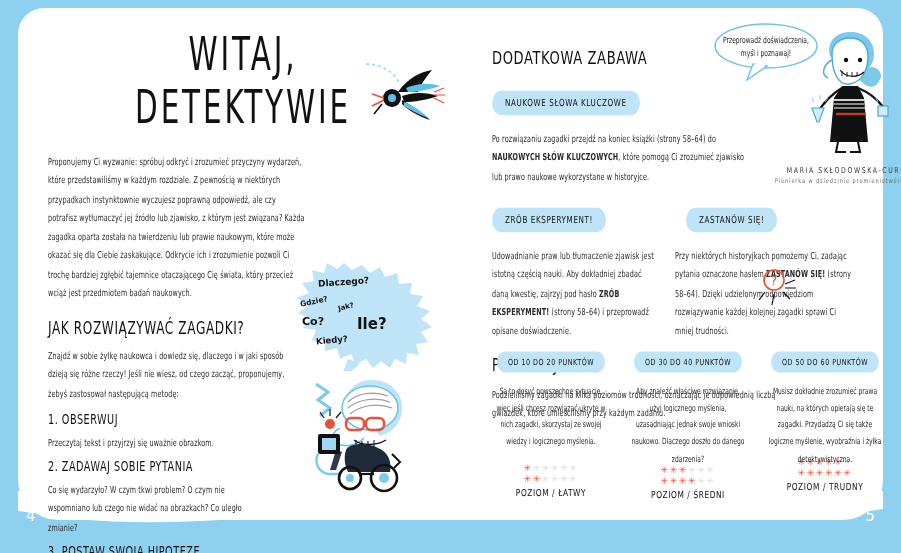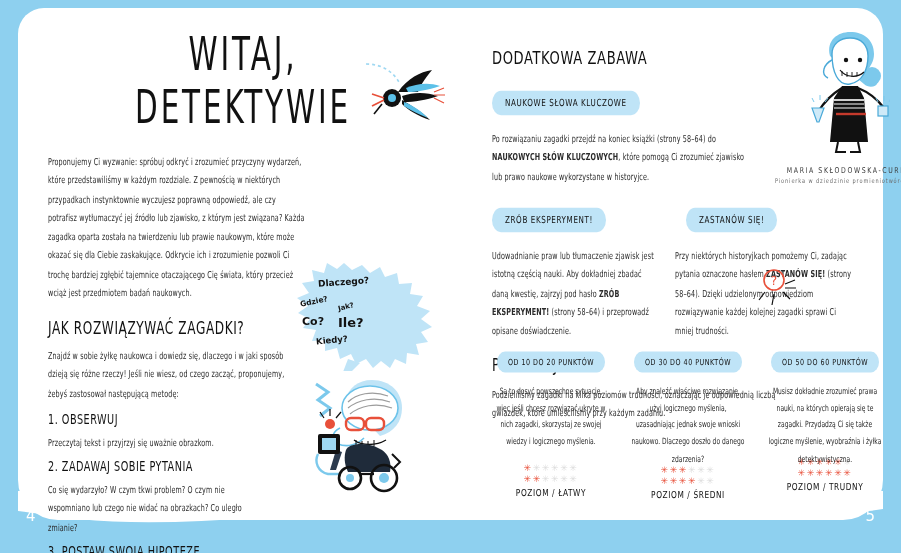--- a/index.html
+++ b/index.html
@@ -213,21 +213,21 @@
                L150,64 L139,69 L146,79 L134,81 L137,92 L125,90 L124,101 L113,96 L108,105 L99,98 L91,105
                L84,96 L74,101 L69,91 L58,96 L55,85 L43,88 L43,77 L30,78 L34,67 L21,65 L28,56 L16,50
                L26,43 L15,35 L27,30 L20,20 L32,18 L30,7 L42,10 L45,0 L55,6 L62,0 L70,7 Z" fill="#bfe4f7"></path>
       <path d="M66,96 L56,122 L78,100 Z" fill="#bfe4f7"></path>
     </svg>
     <div class="burst-txt">
       <span style="left:36px;top:14px;font-size:9px;transform:rotate(-4deg);">Dlaczego?</span>
       <span style="left:18px;top:34px;font-size:7.5px;transform:rotate(-12deg);">Gdzie?</span>
       <span style="left:56px;top:40px;font-size:7px;transform:rotate(-14deg);">Jak?</span>
       <span style="left:20px;top:52px;font-size:11px;">Co?</span>
-      <span style="left:56px;top:52px;font-size:13px;">Ile?</span>
+      <span style="left:75px;top:52px;font-size:15px;">Ile?</span>
       <span style="left:34px;top:72px;font-size:8.5px;transform:rotate(-5deg);">Kiedy?</span>
     </div>
   </div>
 
   <div class="art" style="left:296px;top:378px;">
     <svg width="136" height="118" viewBox="0 0 136 118" aria-hidden="true">
       <path d="M50,22 C52,10 62,2 76,2 C94,2 106,14 106,30 C106,44 98,54 84,58" fill="#bfe4f7"></path>
       <path d="M20,6 L32,14 L22,22 L34,30 L24,38" stroke="#7cc9ec" stroke-width="3" fill="none"></path>
       <ellipse cx="74" cy="30" rx="28" ry="22" fill="#ffffff" stroke="#6cc3ea" stroke-width="1.6"></ellipse>
       <path d="M52,24 C60,16 76,12 92,18" stroke="#9c9c9c" stroke-width="1.2" fill="none"></path>
@@ -277,20 +277,28 @@
       <div class="body-txt" style="width:165px"><span>Udowadnianie praw lub tłumaczenie zjawisk jest istotną częścią nauki. Aby dokładniej zbadać daną kwestię, zajrzyj pod hasło </span><b>ZRÓB EKSPERYMENT!</b><span> (strony 58–64) i przeprowadź opisane doświadczenie.</span></div>
       <div class="body-txt" style="width:178px"><span>Przy niektórych historyjkach pomożemy Ci, zadając pytania oznaczone hasłem </span><b>ZASTANÓW SIĘ!</b><span> (strony 58–64). Dzięki udzielonym odpowiedziom rozwiązywanie każdej kolejnej zagadki sprawi Ci mniej trudności.</span></div>
     </div>
 
     <div style="height:50px"></div>
     <div class="h2" style="font-size:13px">PUNKTACJA</div>
     <div style="height:11px"></div>
     <div class="body-txt" style="width:300px">Podzieliliśmy zagadki na kilka poziomów trudności, oznaczając je odpowiednią liczbą gwiazdek, które umieściliśmy przy każdym zadaniu.</div>
   </div>
 
+  <div class="bubble-curie">
+    <svg width="106" height="60" viewBox="0 0 106 60" aria-hidden="true">
+      <ellipse cx="53" cy="24" rx="51" ry="22" fill="#ffffff" stroke="#6cc3ea" stroke-width="1.4"></ellipse>
+      <path d="M40,42 L34,58 L54,44 Z" fill="#ffffff" stroke="#6cc3ea" stroke-width="1.4"></path>
+      <path d="M41,43 L52,43" stroke="#ffffff" stroke-width="2.4"></path>
+    </svg>
+    <div class="txt" style="height:48px">Przeprowadź doświadczenia, myśl i poznawaj!</div>
+  </div>
 
   <div class="art" style="left:806px;top:30px;">
     <svg width="84" height="126" viewBox="0 0 84 126" aria-hidden="true">
       <path d="M24,26 C20,10 32,2 44,2 C58,2 68,10 68,24 C68,32 64,36 62,40 C70,38 76,44 72,52 C70,58 62,58 58,54" fill="#7cc9ec"></path>
       <circle cx="66" cy="46" r="9" fill="#7cc9ec"></circle>
       <path d="M26,24 C26,14 34,8 44,8 C56,8 62,16 62,26 C62,40 56,52 44,54 C32,56 26,42 26,24 Z" fill="#ffffff" stroke="#4aa9d8" stroke-width="1.4"></path>
       <path d="M26,30 C18,34 14,44 22,48" fill="#ffffff" stroke="#4aa9d8" stroke-width="1.4"></path>
       <circle cx="40" cy="30" r="2.2" fill="#111"></circle>
       <circle cx="54" cy="30" r="2.2" fill="#111"></circle>
       <path d="M34,40 C40,48 52,48 58,42" stroke="#111" stroke-width="1.2" fill="none"></path>

